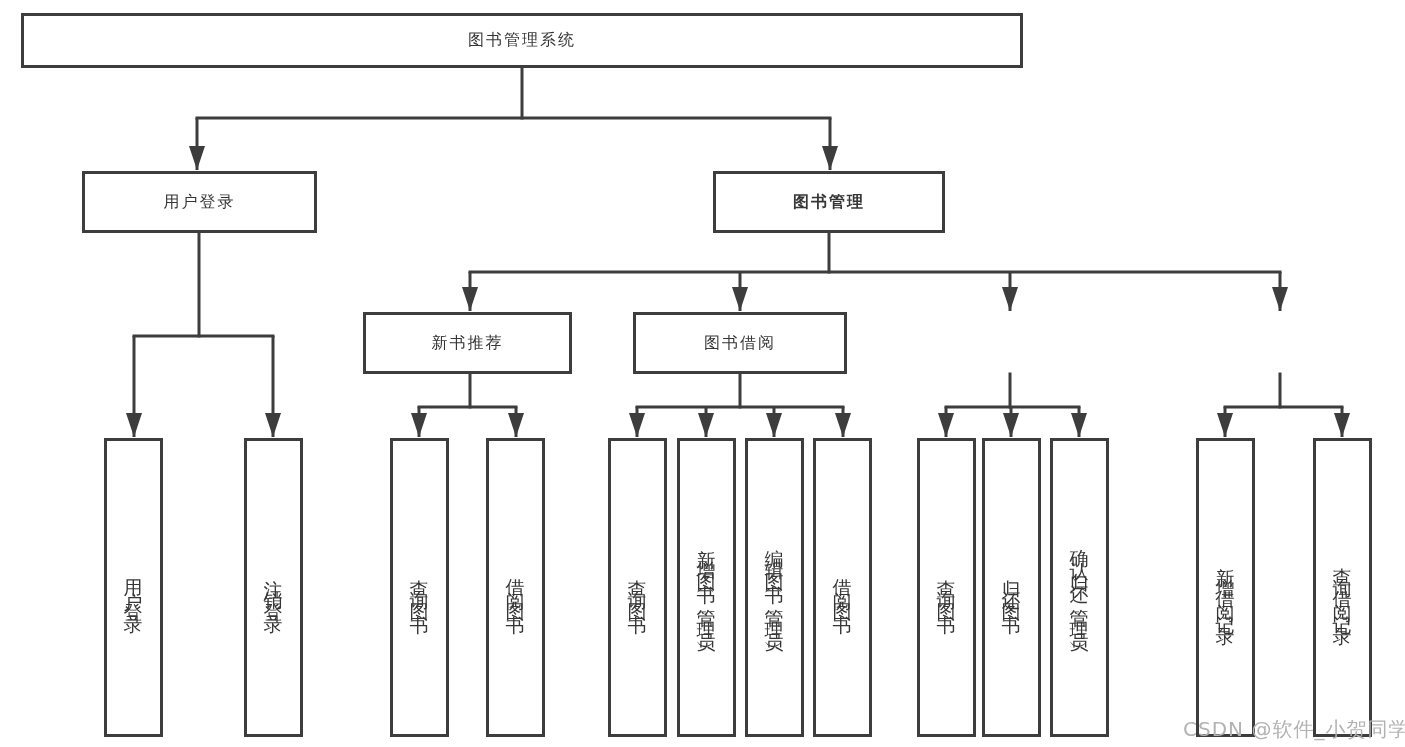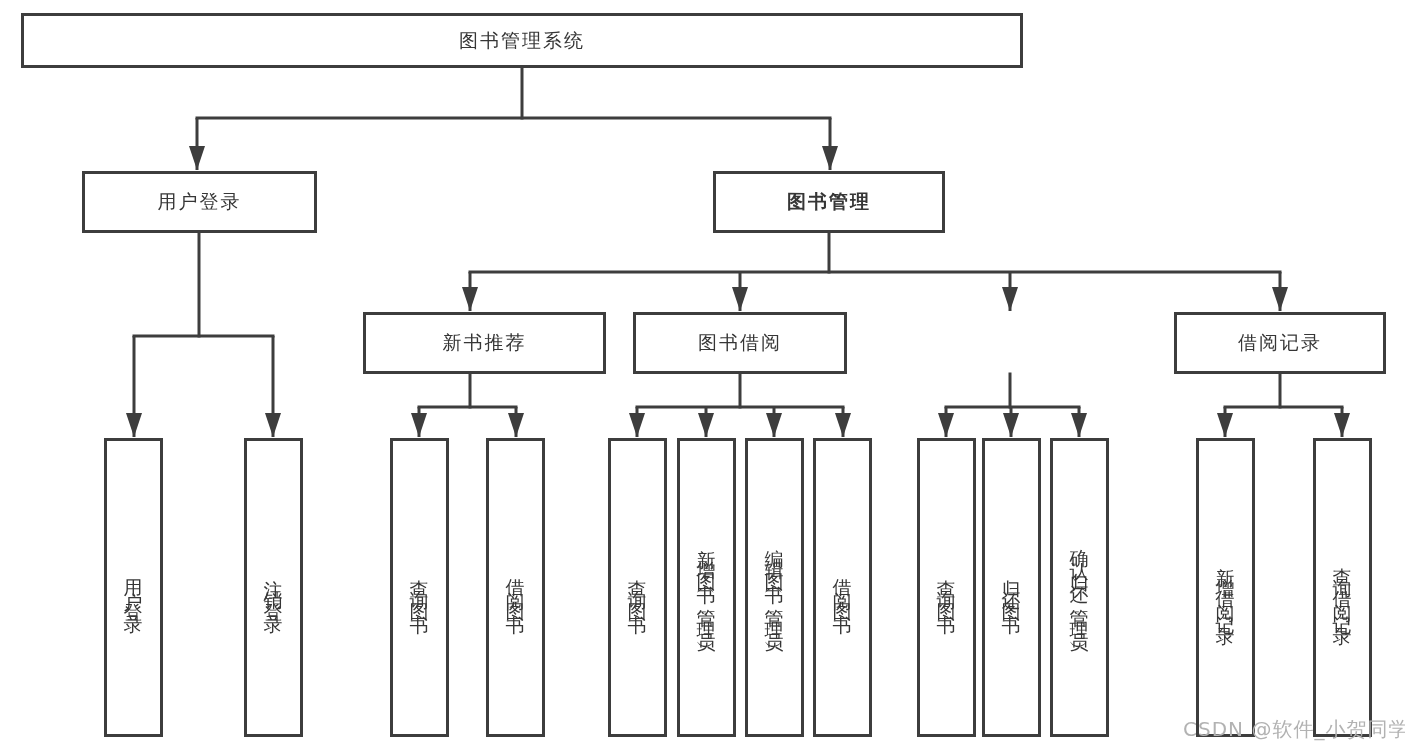--- a/index.html
+++ b/index.html
@@ -20,21 +20,21 @@
   .node{
     position:absolute;
     box-sizing:border-box;
     background:#fff;
     border:3px solid var(--line);
     display:flex;align-items:center;justify-content:center;
     z-index:1;
   }
   .node .lbl{
     color:var(--text);
-    font-size:19px;
+    font-size:16px;
     letter-spacing:2px;
     white-space:nowrap;
   }
   .root{left:21px;top:13px;width:1002px;height:55px;}
   .row2{top:171px;height:62px;}
   .row3{top:312px;height:62px;}
   .leaf{top:438px;height:299px;width:59px;}
   .leaf .lbl{
     writing-mode:vertical-rl;
     text-orientation:mixed;
@@ -108,28 +108,25 @@
     <span class="lbl">图书管理系统</span>
   </div>
 
   <div class="node row2" style="left:82px;width:235px;">
     <span class="lbl">用户登录</span>
   </div>
   <div class="node row2" style="left:713px;width:232px;font-weight:bold;">
     <span class="lbl">图书管理</span>
   </div>
 
-  <div class="node row3" style="left:363px;width:243px;">
+  <div class="node row3" style="left:363px;width:209px;">
     <span class="lbl">新书推荐</span>
   </div>
   <div class="node row3" style="left:633px;width:214px;">
     <span class="lbl">图书借阅</span>
-  </div>
-  <div class="node row3" style="left:1174px;width:212px;">
-    <span class="lbl">借阅记录</span>
   </div>
 
   <div class="node leaf" style="left:104px;">
     <span class="lbl">用户登录</span>
   </div>
   <div class="node leaf" style="left:244px;">
     <span class="lbl">注销登录</span>
   </div>
 
   <div class="node leaf" style="left:390px;">

